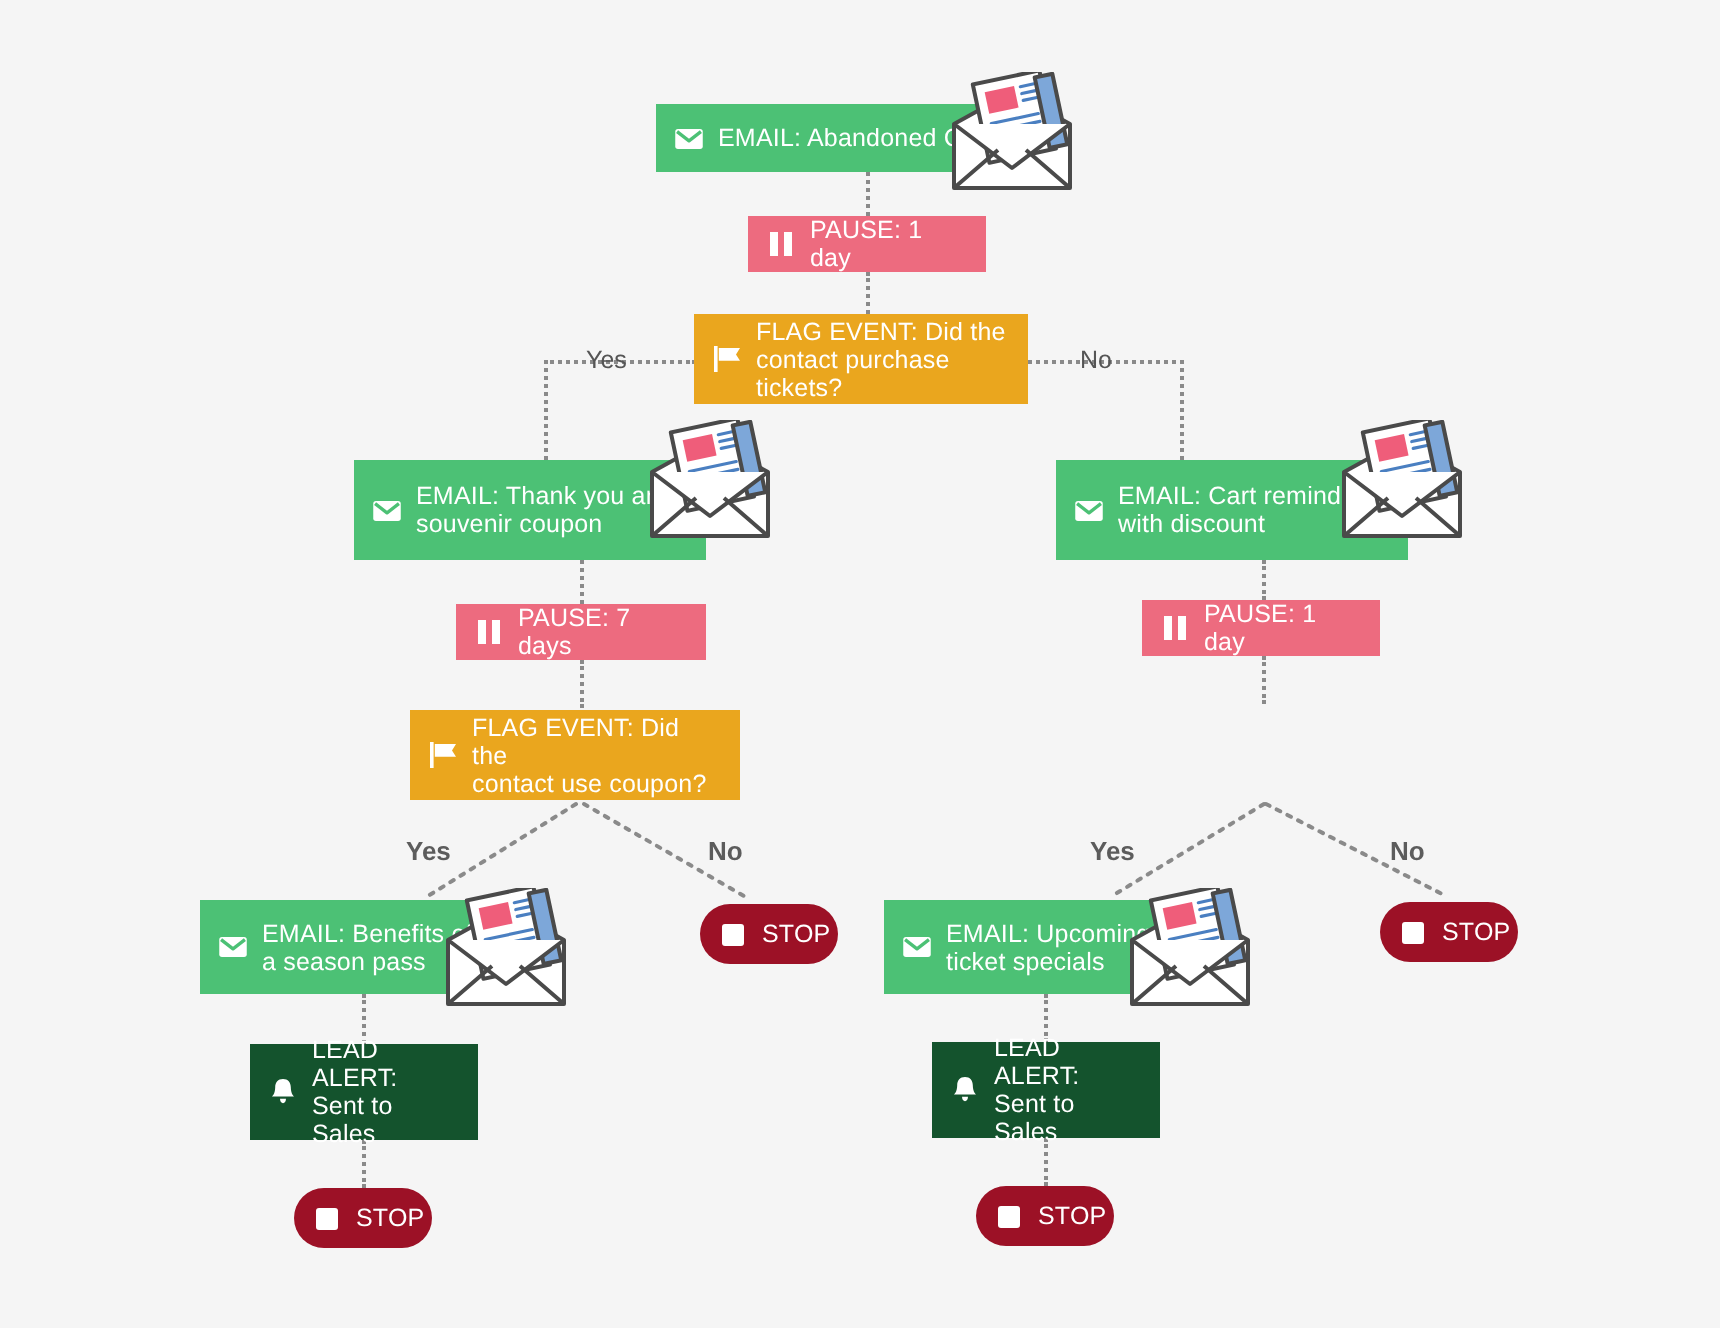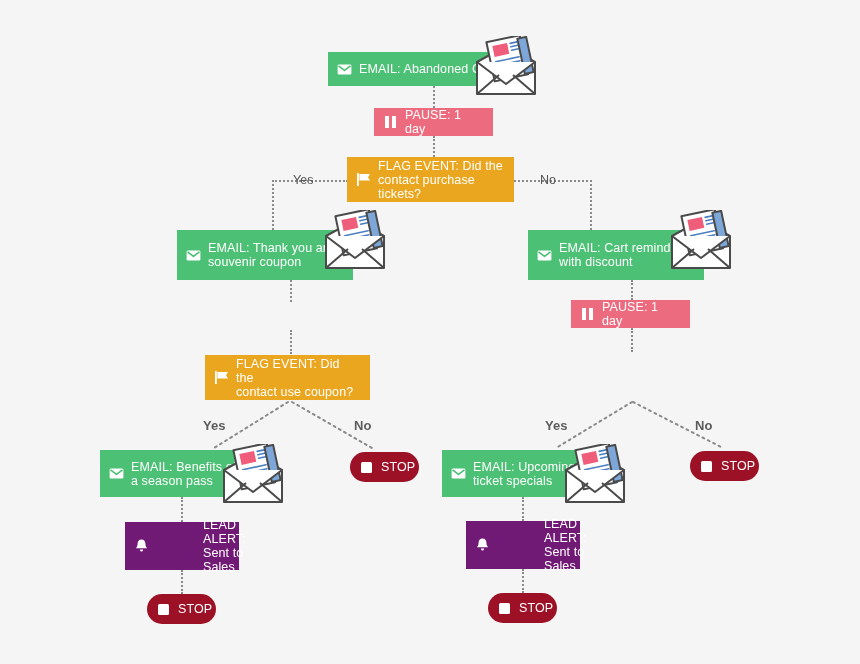--- a/index.html
+++ b/index.html
@@ -29,21 +29,21 @@
     width:15px;height:15px;
     margin-right:7px;
     display:flex;align-items:center;justify-content:center;
   }
   .node .ico svg{display:block;}
   .node .lbl{white-space:pre-line;}
 
   .n-email{background:#4cc175;}
   .n-pause{background:#ed6b7f;}
   .n-flag {background:#eaa61e;}
-  .n-lead {background:#701a75;gap:47px;}
+  .n-lead {background:#14532d;}
   .n-stop {background:#9c1126;border-radius:15px;}
 
   
   .env{position:absolute;z-index:9;pointer-events:none;}
 
   
   .vline{
     position:absolute;
     width:0;
     border-left:2px dotted #8a8a8a;
@@ -309,28 +309,37 @@
     <span class="ico">
       <svg width="15" height="11" viewBox="0 0 16 12">
           <rect x="0.5" y="0.5" width="15" height="11" rx="1.5" fill="#fff"></rect>
           <path d="M1.5 2 L8 7 L14.5 2" fill="none" stroke="#4cc175" stroke-width="1.8" stroke-linejoin="round"></path>
         </svg>
     </span>
     <span class="lbl">EMAIL: Cart reminder
 with discount</span>
   </div>
 
-
-  <div class="node n-pause" style="left:571px;top:300px;width:119px;height:28px;">
+  <div class="node n-pause" style="left:228px;top:302px;width:125px;height:28px;">
     <span class="ico">
       <svg width="11" height="12" viewBox="0 0 11 12">
           <rect x="0" y="0" width="4" height="12" fill="#fff"></rect>
           <rect x="7" y="0" width="4" height="12" fill="#fff"></rect>
         </svg>
     </span>
+    <span class="lbl">PAUSE: 7 days</span>
+  </div>
+
+  <div class="node n-pause" style="left:571px;top:300px;width:119px;height:28px;">
+    <span class="ico">
+      <svg width="11" height="12" viewBox="0 0 11 12">
+          <rect x="0" y="0" width="4" height="12" fill="#fff"></rect>
+          <rect x="7" y="0" width="4" height="12" fill="#fff"></rect>
+        </svg>
+    </span>
     <span class="lbl">PAUSE: 1 day</span>
   </div>
 
   <div class="node n-flag" style="left:205px;top:355px;width:165px;height:45px;">
     <span class="ico">
       <svg width="14" height="13" viewBox="0 0 14 13">
           <rect x="0" y="0" width="1.8" height="13" fill="#fff"></rect>
           <path d="M2.4 1 H13 L11 4.2 L13 7.4 H2.4 Z" fill="#fff"></path>
         </svg>
     </span>

